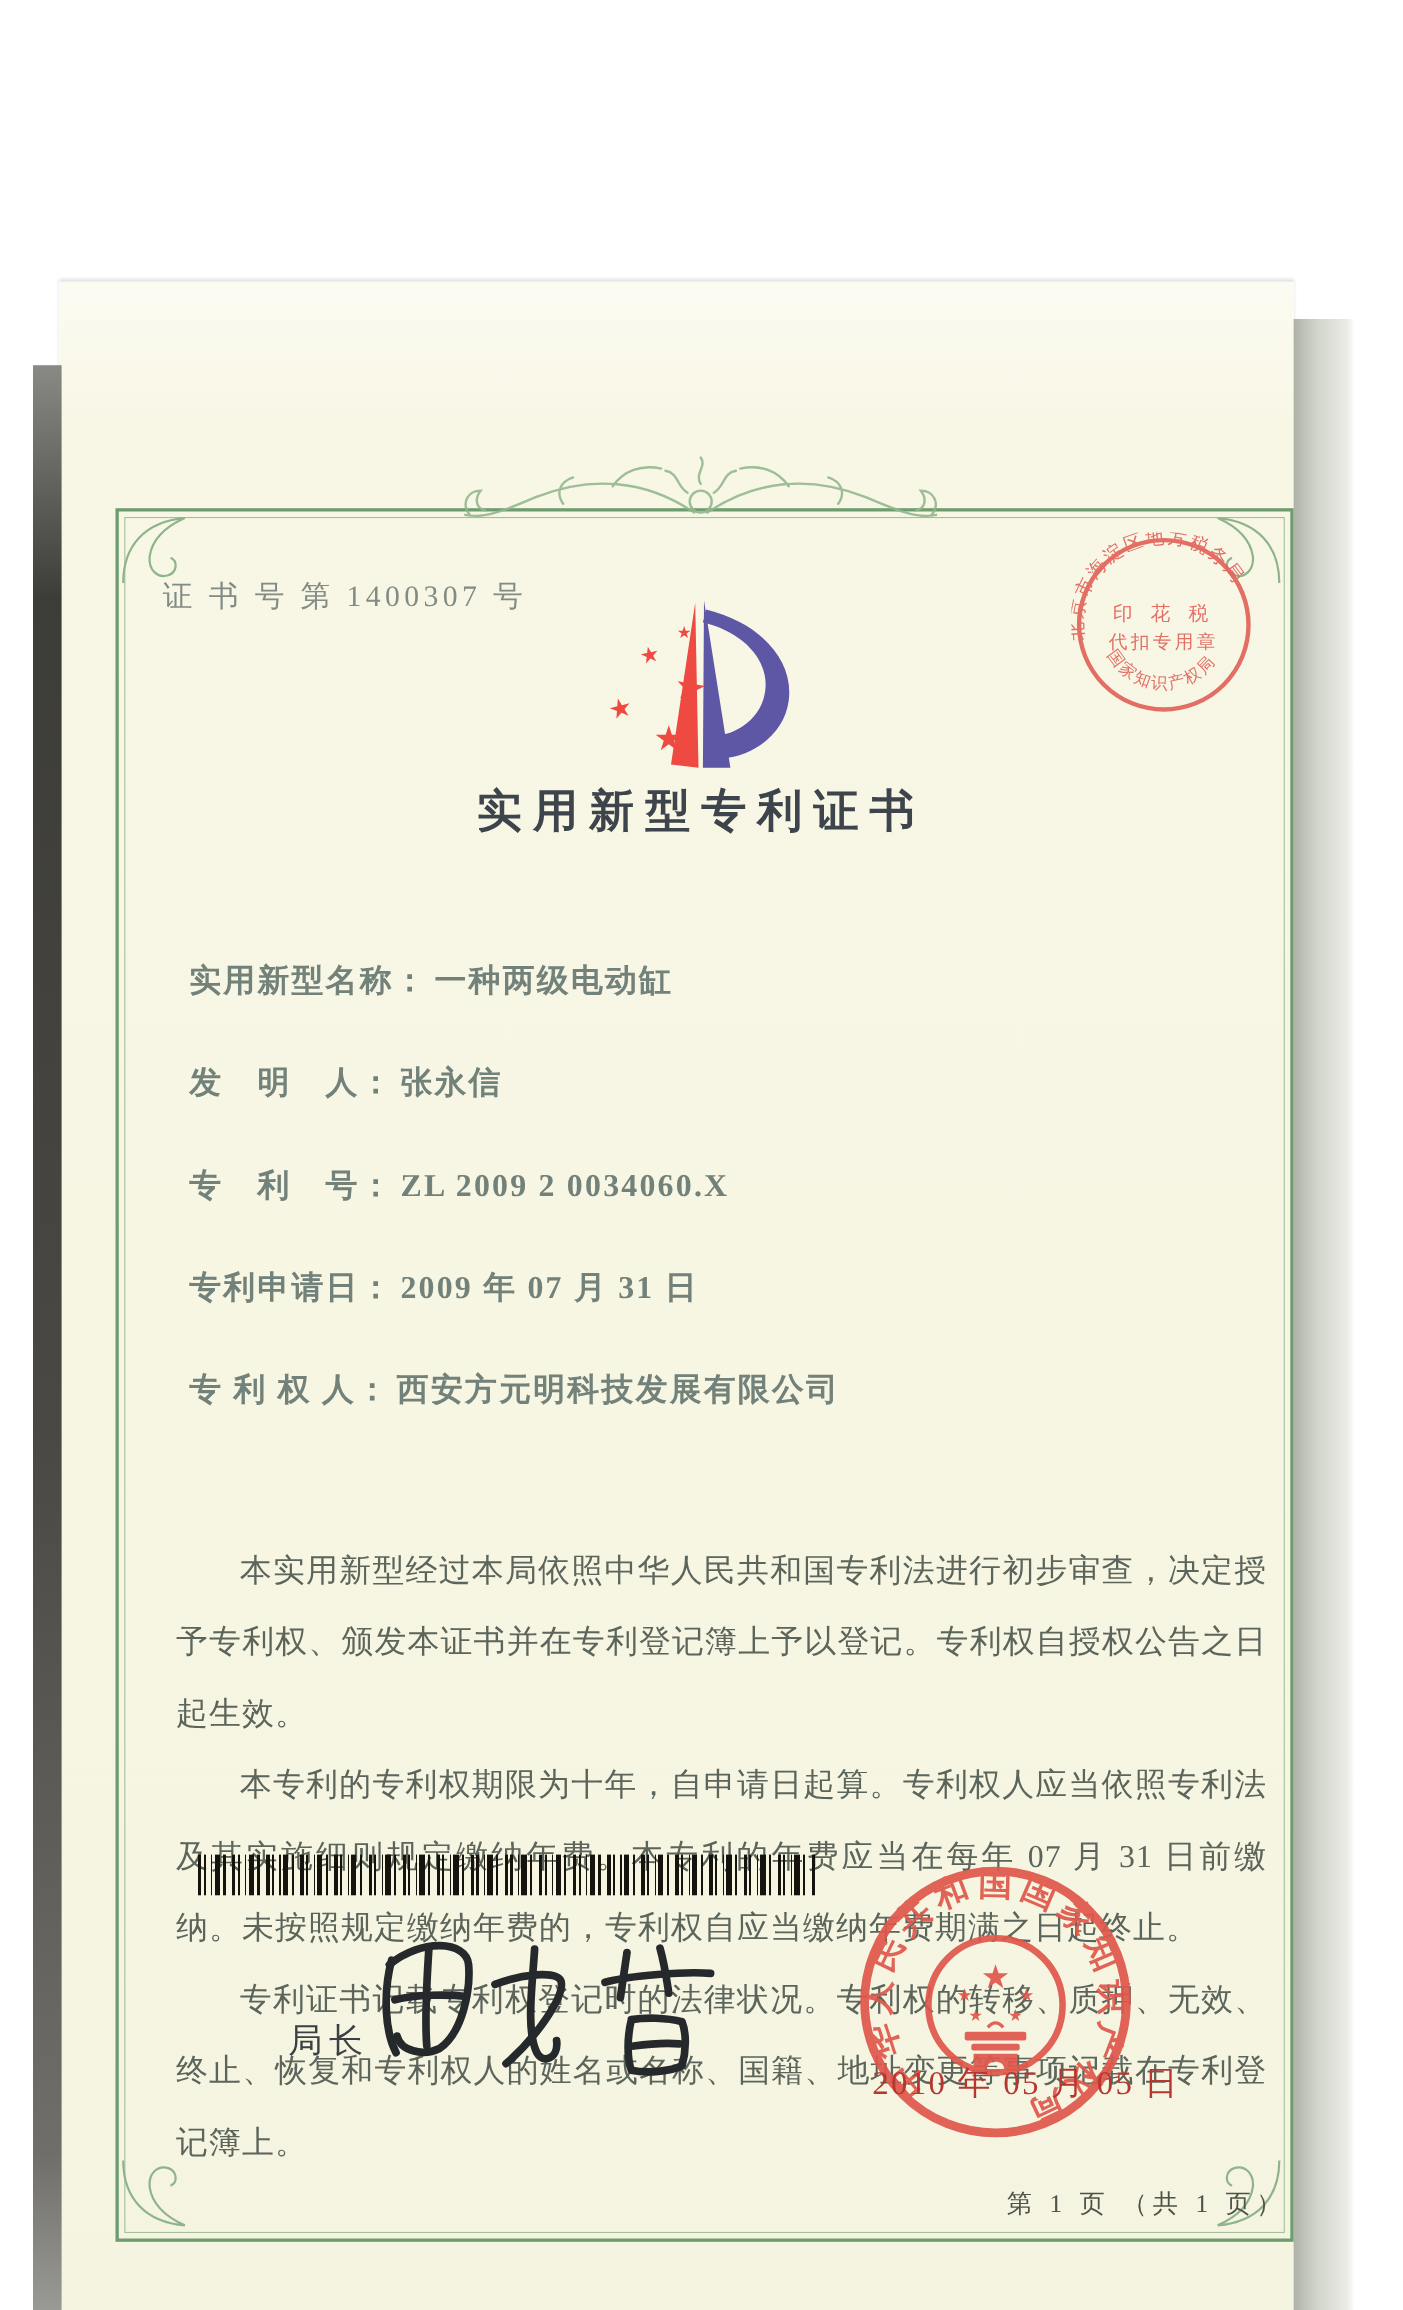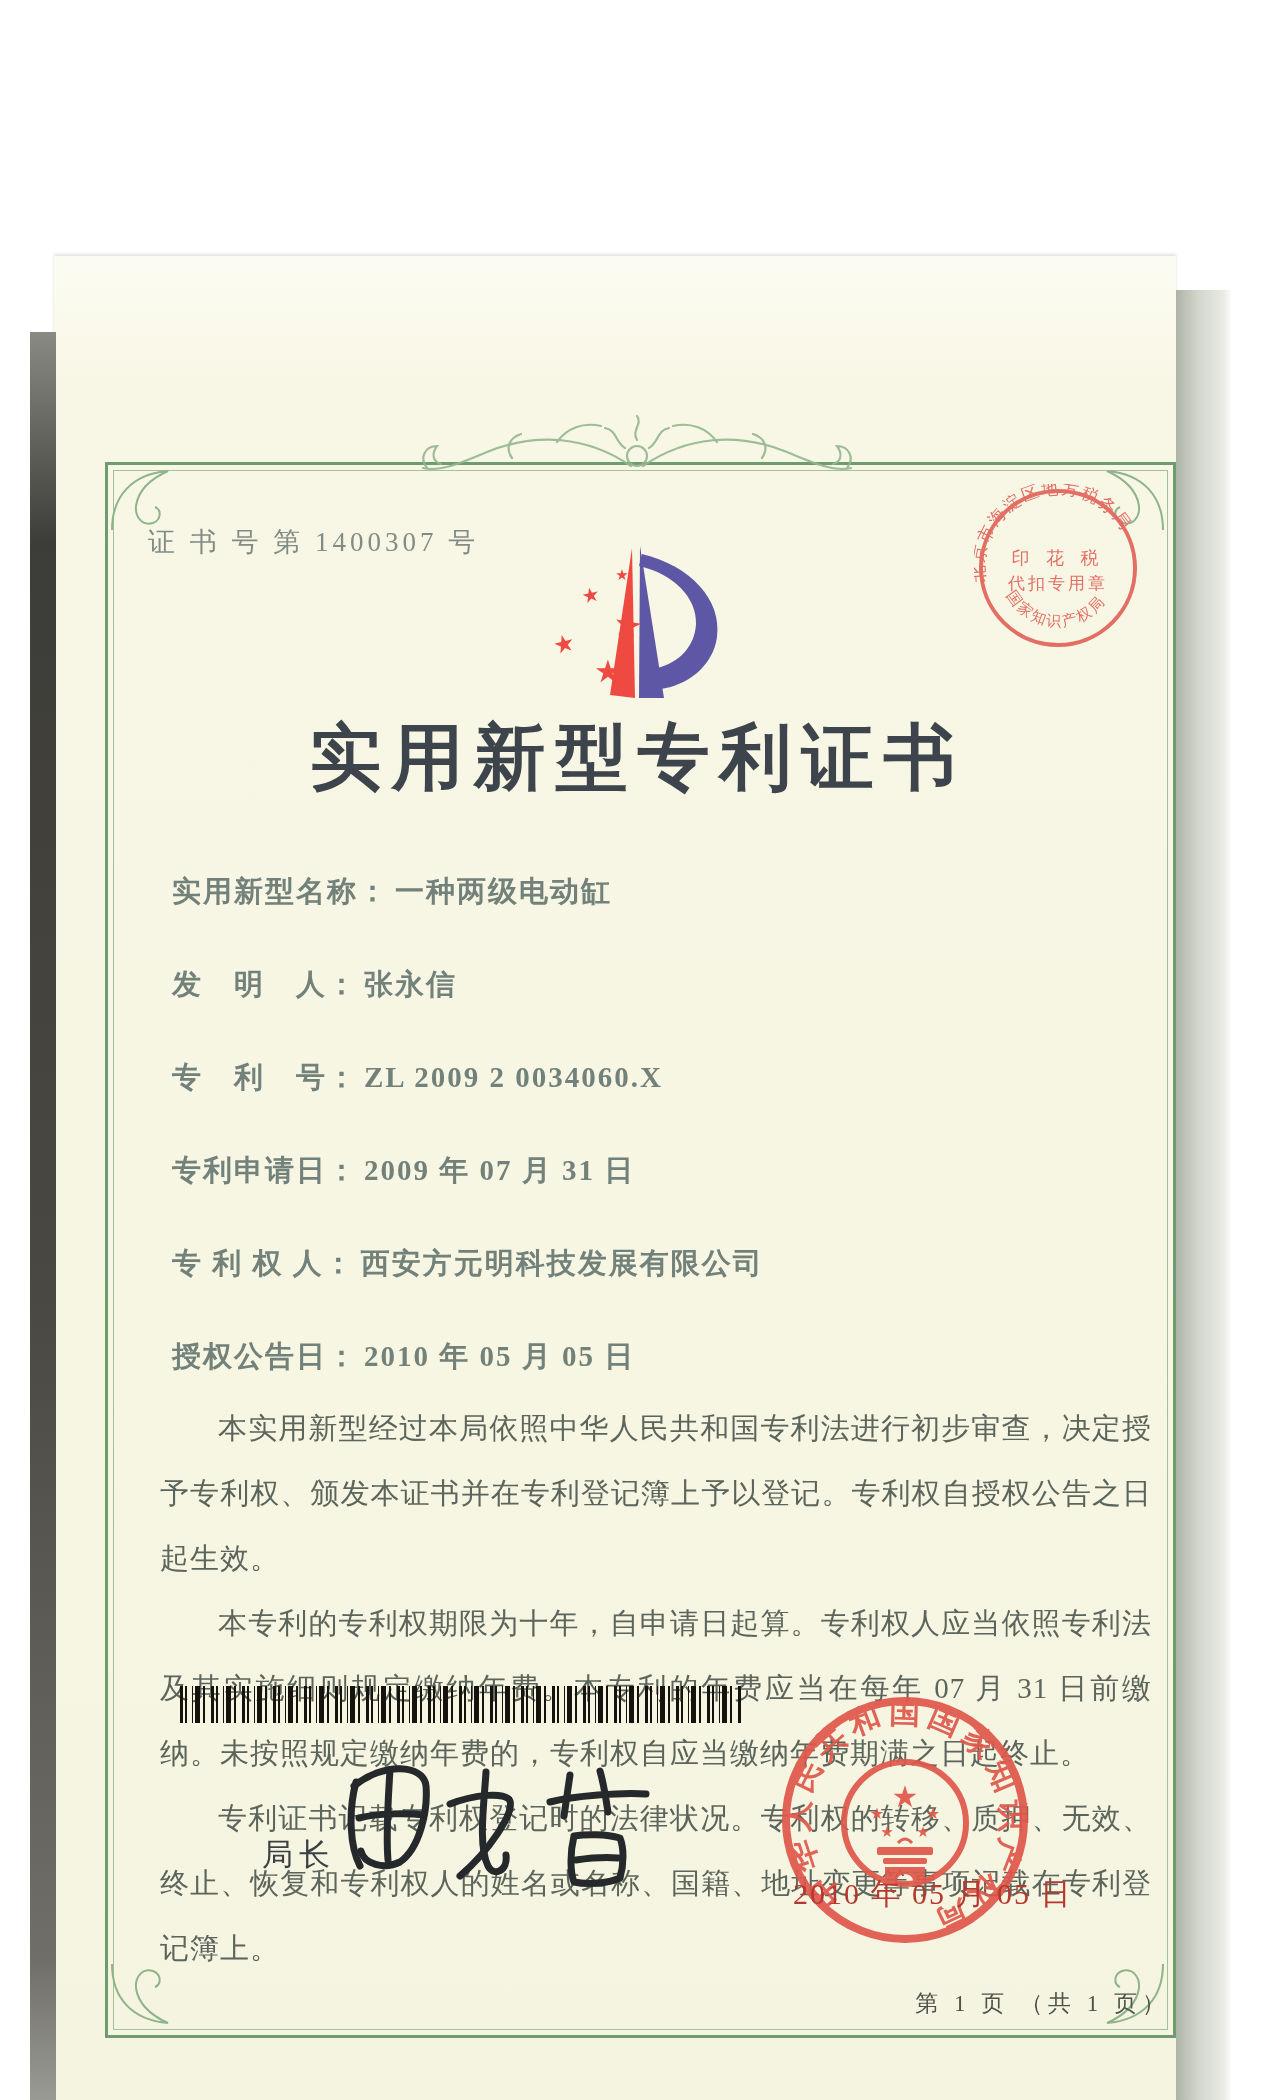--- a/index.html
+++ b/index.html
@@ -17,21 +17,21 @@
     box-shadow:0 -2px 3px rgba(0,0,0,.12);}
 
   
   .frame{left:105px;top:462px;width:1065px;height:1570px;border:3px solid #6e9c6e;}
   .frame::before{content:"";position:absolute;inset:5px;border:1px solid #a3c09b;}
 
   .ornament{color:#93b78e;}
 
   
   .cert-no{left:148px;top:524px;font-size:27px;letter-spacing:4px;color:#828c85;}
-  .title{left:105px;top:710px;width:1065px;text-align:center;font-size:72px;font-weight:bold;
+  .title{left:105px;top:710px;width:1065px;text-align:center;font-size:41px;font-weight:bold;
          letter-spacing:10px;color:#3e444b;}
   .row{left:172px;font-size:29px;color:#72817a;letter-spacing:2px;white-space:nowrap;font-weight:bold;}
   .row .val{margin-left:6px;}
   .r0{top:872px;} .r1{top:965px;} .r2{top:1058px;} .r3{top:1151px;} .r4{top:1244px;} .r5{top:1337px;}
 
   .body-text{left:160px;top:1396px;width:992px;font-size:29px;line-height:65px;color:#5c655c;
              letter-spacing:1px;text-align:justify;}
   .body-text p{margin:0;text-indent:58px;}
 
   .barcode{left:180px;top:1686px;width:562px;height:37px;
@@ -136,23 +136,20 @@
   </div>
   <div class="abs row r2">
     <span>专　利　号：</span><span class="val">ZL 2009 2 0034060.X</span>
   </div>
   <div class="abs row r3">
     <span>专利申请日：</span><span class="val">2009 年 07 月 31 日</span>
   </div>
   <div class="abs row r4">
     <span>专 利 权 人：</span><span class="val">西安方元明科技发展有限公司</span>
   </div>
-  <div class="abs row r5">
-    <span>授权公告日：</span><span class="val">2010 年 05 月 05 日</span>
-  </div>
 
   <div class="abs body-text">
     <p>本实用新型经过本局依照中华人民共和国专利法进行初步审查，决定授予专利权、颁发本证书并在专利登记簿上予以登记。专利权自授权公告之日起生效。</p>
     <p>本专利的专利权期限为十年，自申请日起算。专利权人应当依照专利法及其实施细则规定缴纳年费。本专利的年费应当在每年 07 月 31 日前缴纳。未按照规定缴纳年费的，专利权自应当缴纳年费期满之日起终止。</p>
     <p>专利证书记载专利权登记时的法律状况。专利权的转移、质押、无效、终止、恢复和专利权人的姓名或名称、国籍、地址变更等事项记载在专利登记簿上。</p>
   </div>
 
   <div class="abs barcode"></div>
 
   <div class="abs signer">局长</div>

